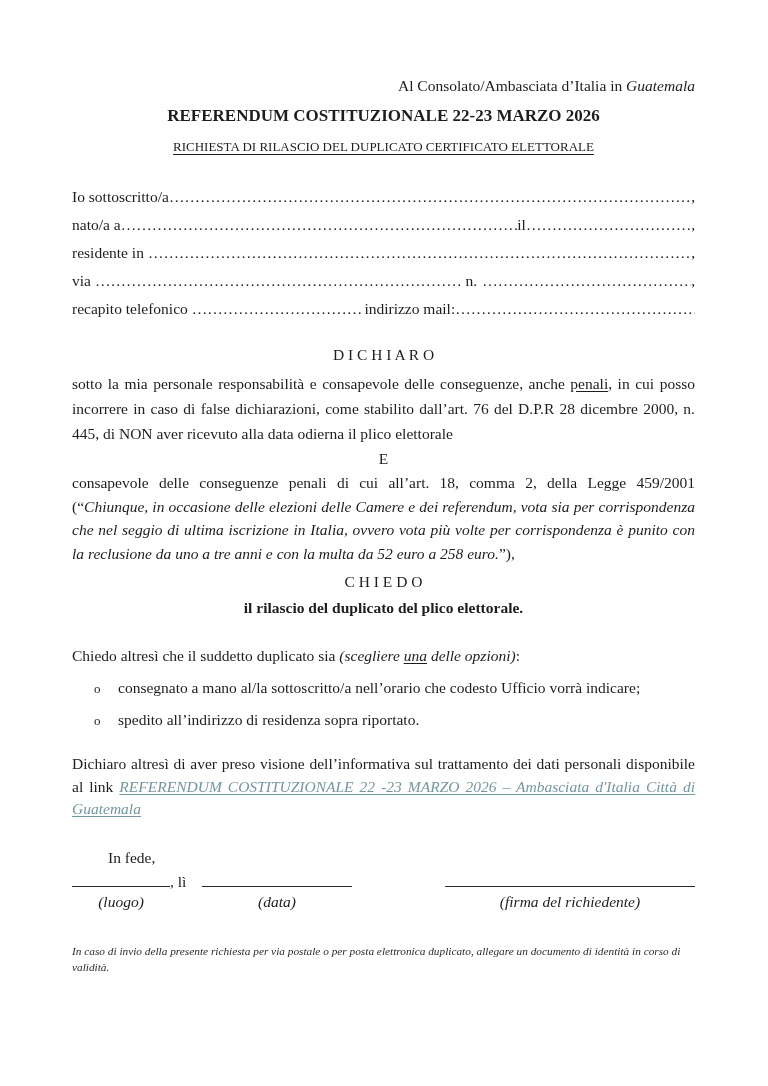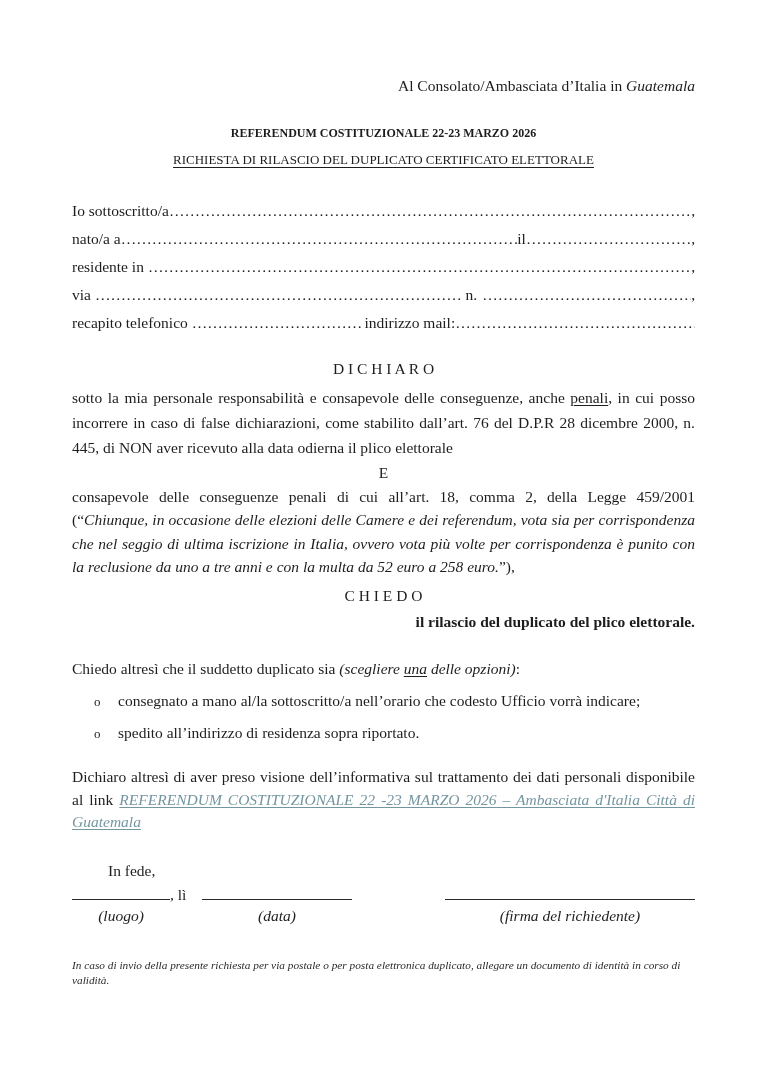--- a/index.html
+++ b/index.html
@@ -16,42 +16,42 @@
     line-height: 1.35;
     padding: 0 73px 0 72px;
     overflow: hidden;
   }
   .recipient { padding-top: 76px; text-align: right; }
   .it { font-style: italic; }
   .b { font-weight: normal; }
   .u { text-decoration: underline; text-underline-offset: 2px; }
   .pre { white-space: pre; }
 
-  .title1 { margin-top: 28px; text-align: center; font-weight: bold; font-size: 12px; }
+  .title1 { margin-top: 8px; text-align: center; font-weight: bold; font-size: 17px; }
   .title2 { margin-top: 10px; text-align: center; font-size: 13px; text-decoration: underline; text-underline-offset: 3px; }
   .title3 { margin-top: 10px; text-align: center; font-size: 15.5px; text-decoration: underline; text-underline-offset: 3px; }
 
   .form-section { margin-top: 32px; }
   .form-line { display: flex; align-items: baseline; height: 28px; }
   .leader { overflow: hidden; white-space: nowrap; min-width: 0; }
   .grow-1   { flex: 1 1 0; }
   .grow-24  { flex: 2.4 1 0; }
   .grow-175 { flex: 1.75 1 0; }
   .grow-072 { flex: 0.72 1 0; }
   .lbl-sp { padding-right: 4px; }
   .mid-sp { padding: 0 5px; }
 
   .center-head { text-align: center; }
   .dichiaro { margin-top: 18px; }
   .para { text-align: justify; }
   .para1 { margin-top: 5px; line-height: 25px; }
   .econ { line-height: 25px; text-align: center; }
   .para2 { line-height: 23.5px; }
   .chiedo { margin-top: 7px; }
-  .boldline { margin-top: 5px; text-align: right; font-weight: bold; }
+  .boldline { margin-top: 5px; text-align: center; font-weight: bold; }
 
   .intro { margin-top: 27px; }
   .options { margin-top: 5px; }
   .option-row { display: flex; align-items: baseline; line-height: 31px; padding-left: 22px; }
   .option-marker { width: 24px; flex: 0 0 24px; font-size: 13px; }
   .option-text { flex: 1; }
 
   .privacy { margin-top: 17px; line-height: 22.5px; }
   .privacy a { color: #7496a0; font-style: italic; text-decoration: underline; text-underline-offset: 2px; cursor: pointer; }
 

